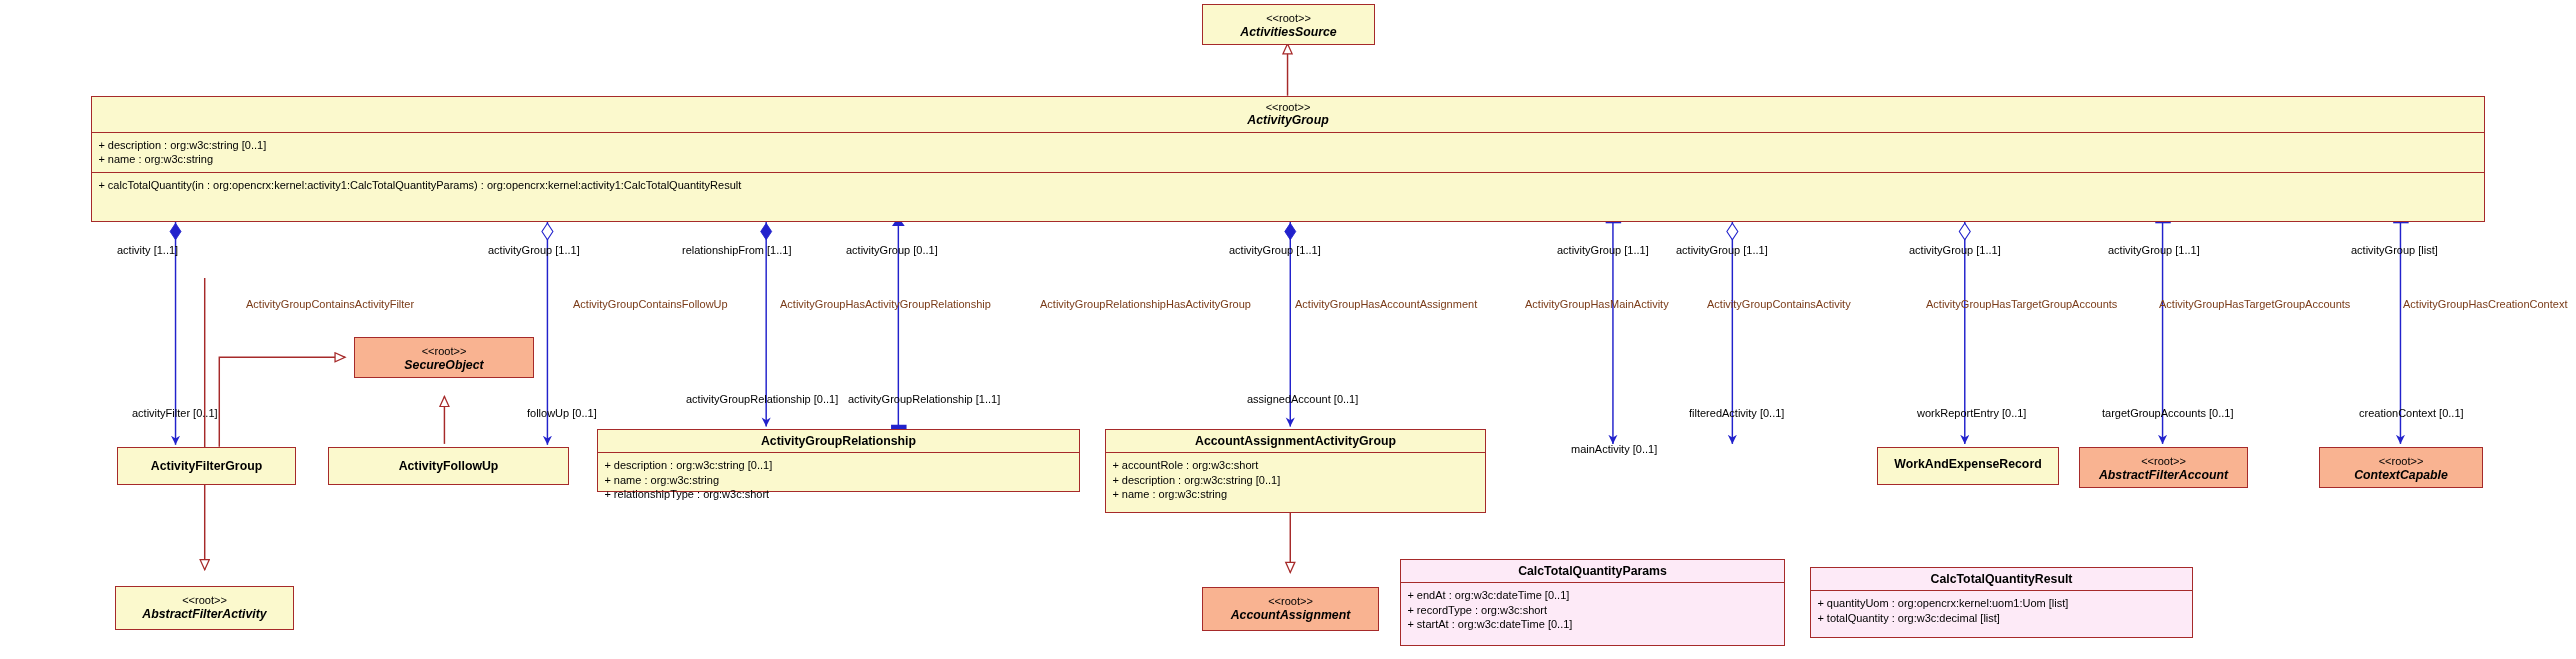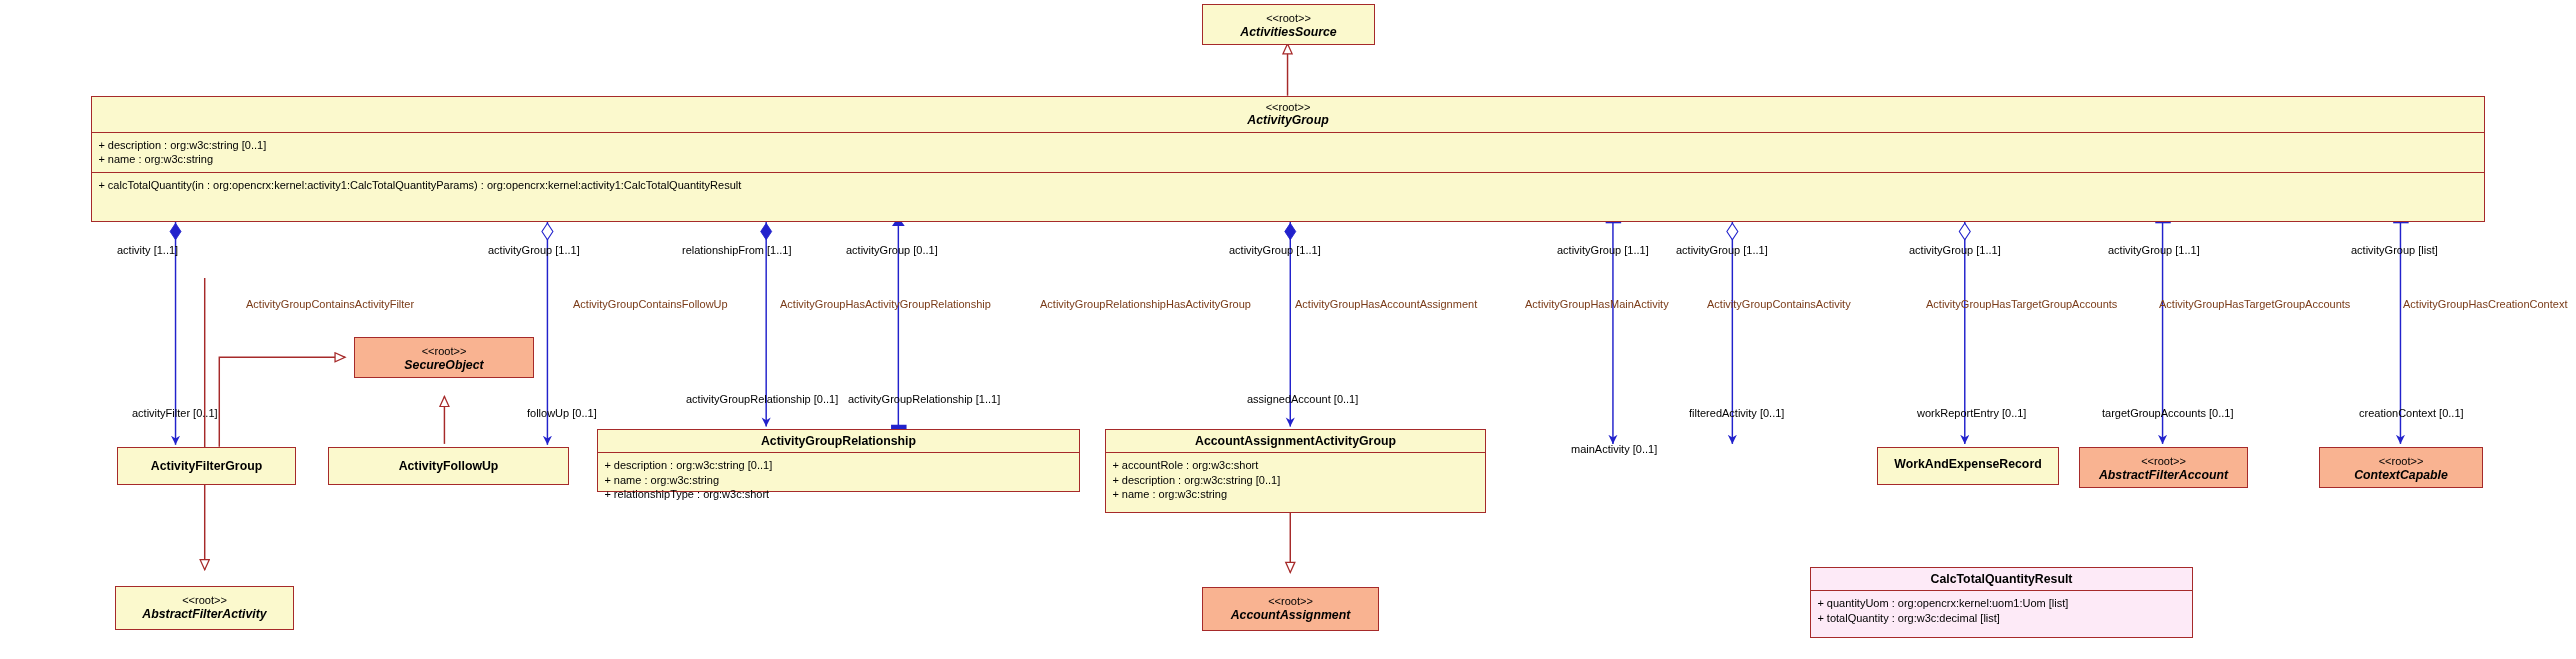--- a/index.html
+++ b/index.html
@@ -253,20 +253,30 @@
     </div>
   </div>
 
   <div class="cls root-orange centered-head-only" style="left:1202px; top:587px; width:177px; height:44px;">
     <div class="cls-head">
       <span class="stereo">&lt;&lt;root&gt;&gt;</span>
       <span class="cname italic">AccountAssignment</span>
     </div>
   </div>
 
+  <div class="cls pink" style="left:1400px; top:559px; width:385px; height:87px;">
+    <div class="cls-head">
+      <span class="cname">CalcTotalQuantityParams</span>
+    </div>
+    <div class="cls-sep cls-body">
+      <div class="attr">+ endAt : org:w3c:dateTime [0..1]</div>
+      <div class="attr">+ recordType : org:w3c:short</div>
+      <div class="attr">+ startAt : org:w3c:dateTime [0..1]</div>
+    </div>
+  </div>
 
   <div class="cls pink" style="left:1810px; top:567px; width:383px; height:71px;">
     <div class="cls-head">
       <span class="cname">CalcTotalQuantityResult</span>
     </div>
     <div class="cls-sep cls-body">
       <div class="attr">+ quantityUom : org:opencrx:kernel:uom1:Uom [list]</div>
       <div class="attr">+ totalQuantity : org:w3c:decimal [list]</div>
     </div>
   </div>

